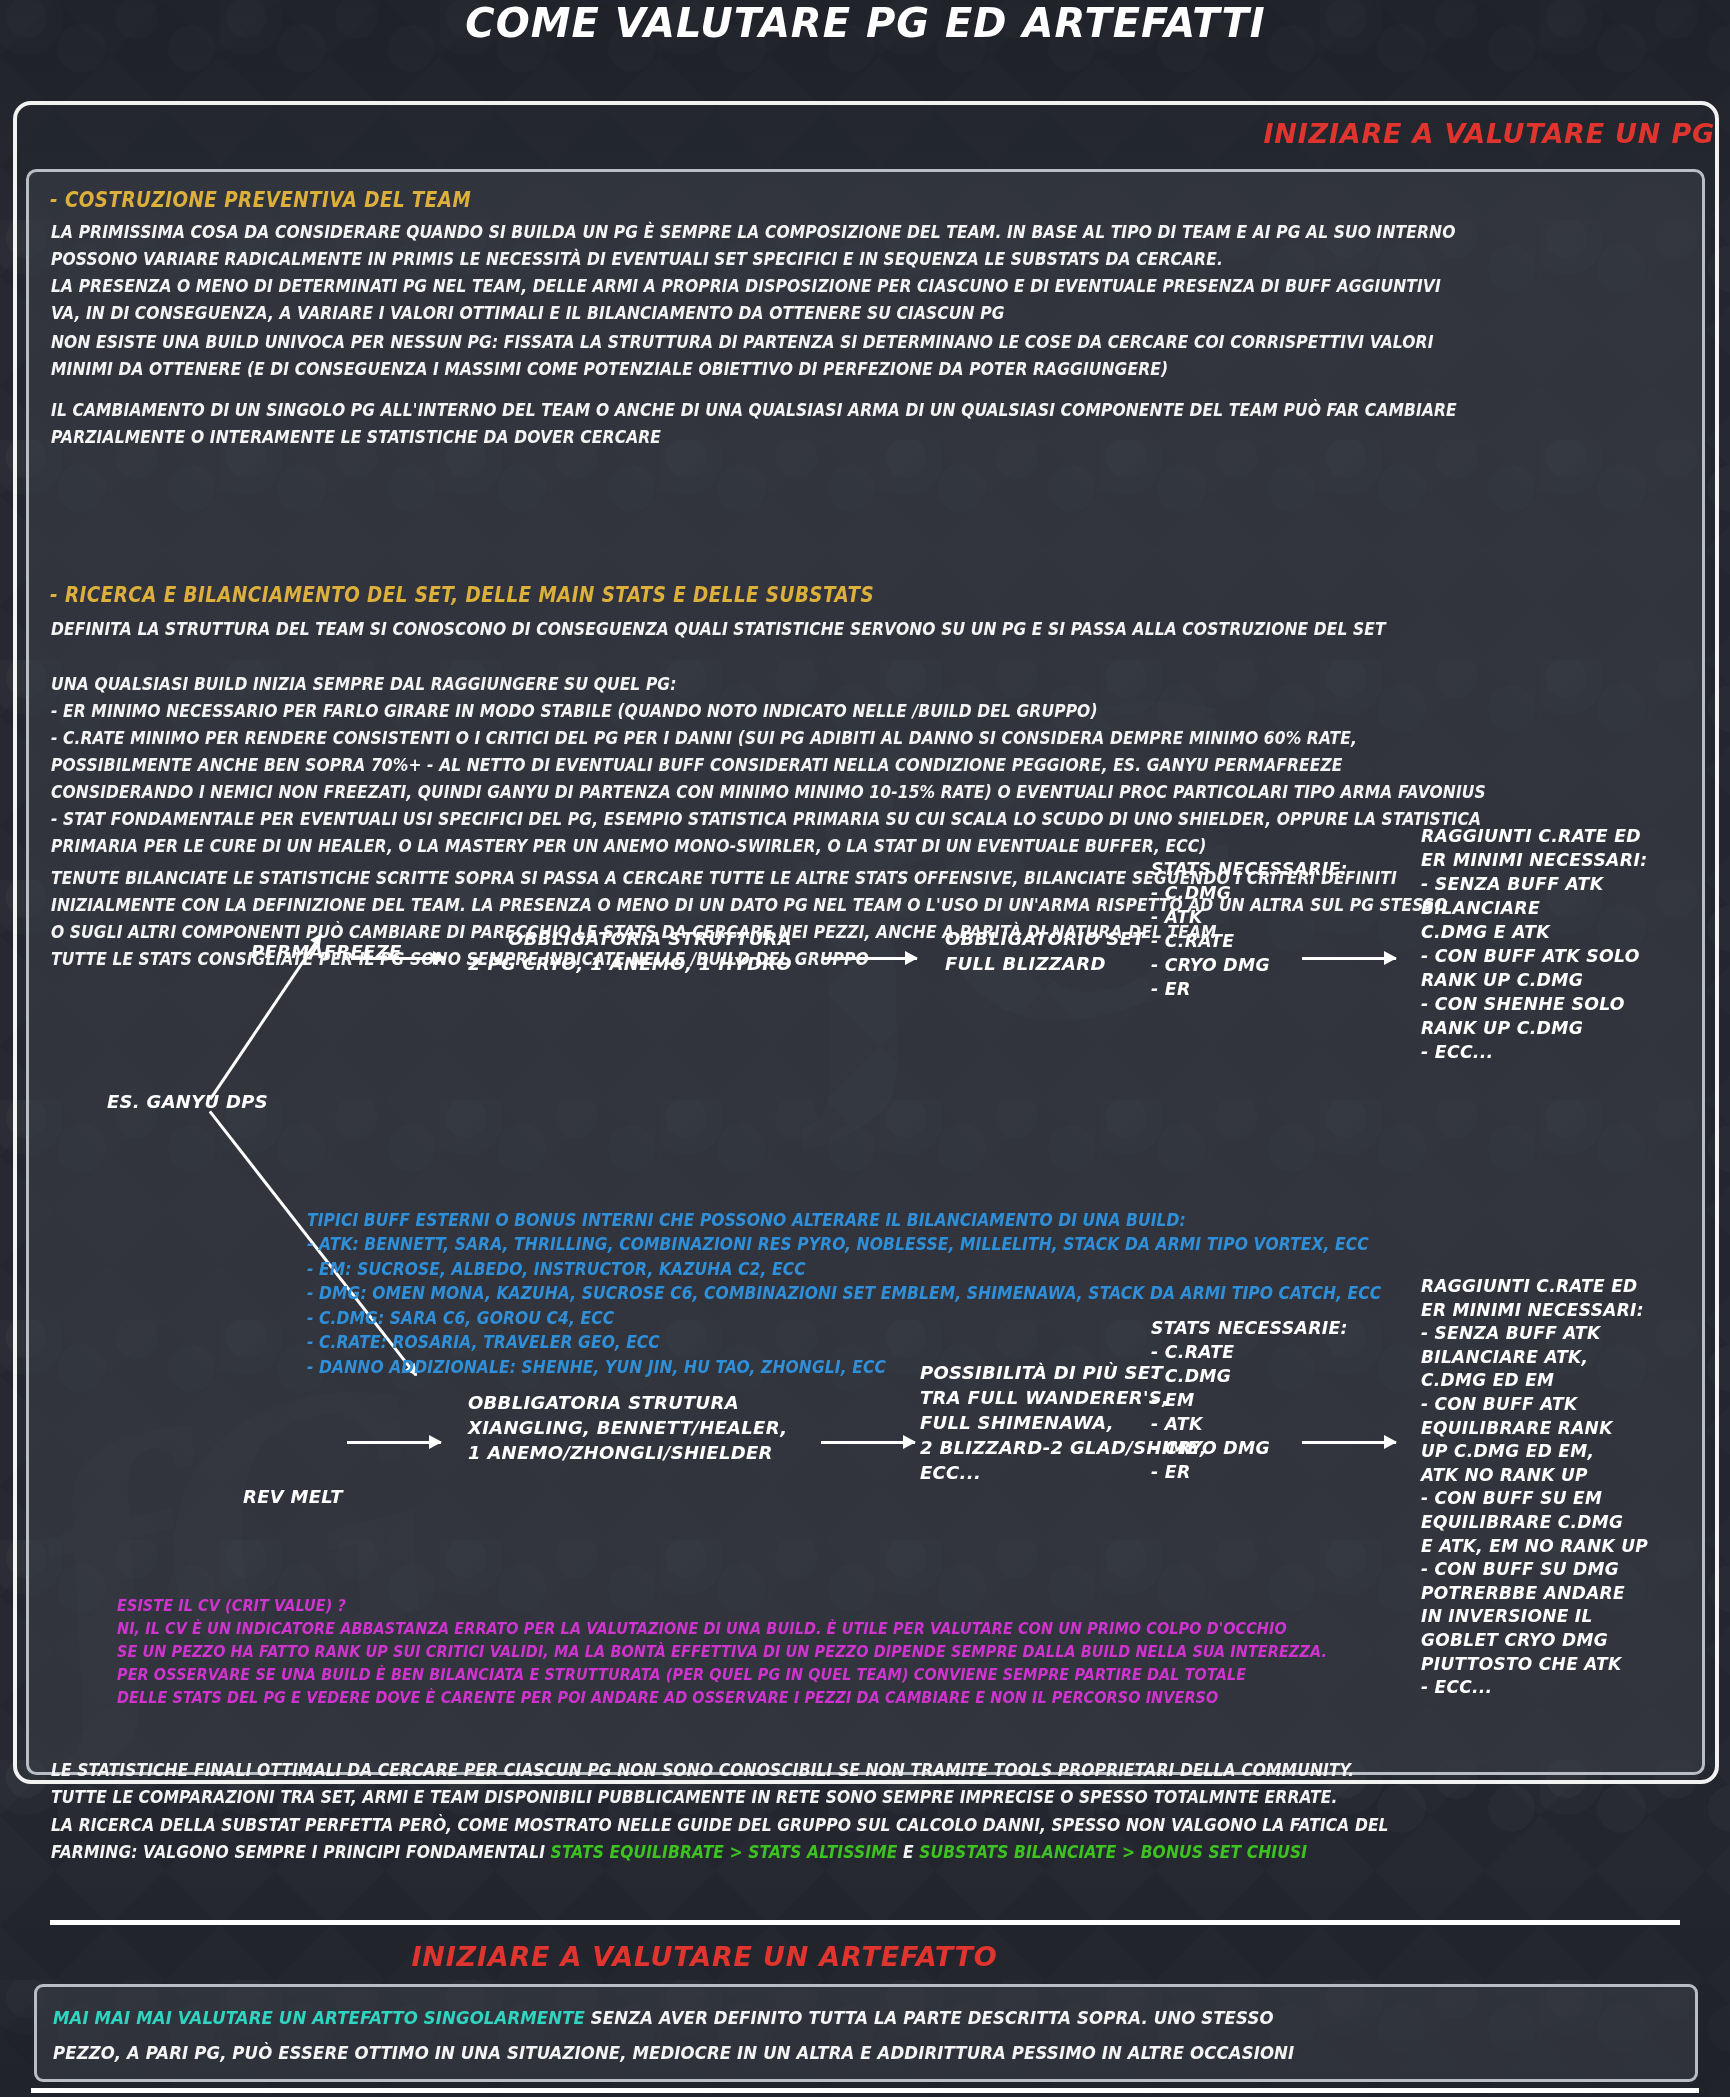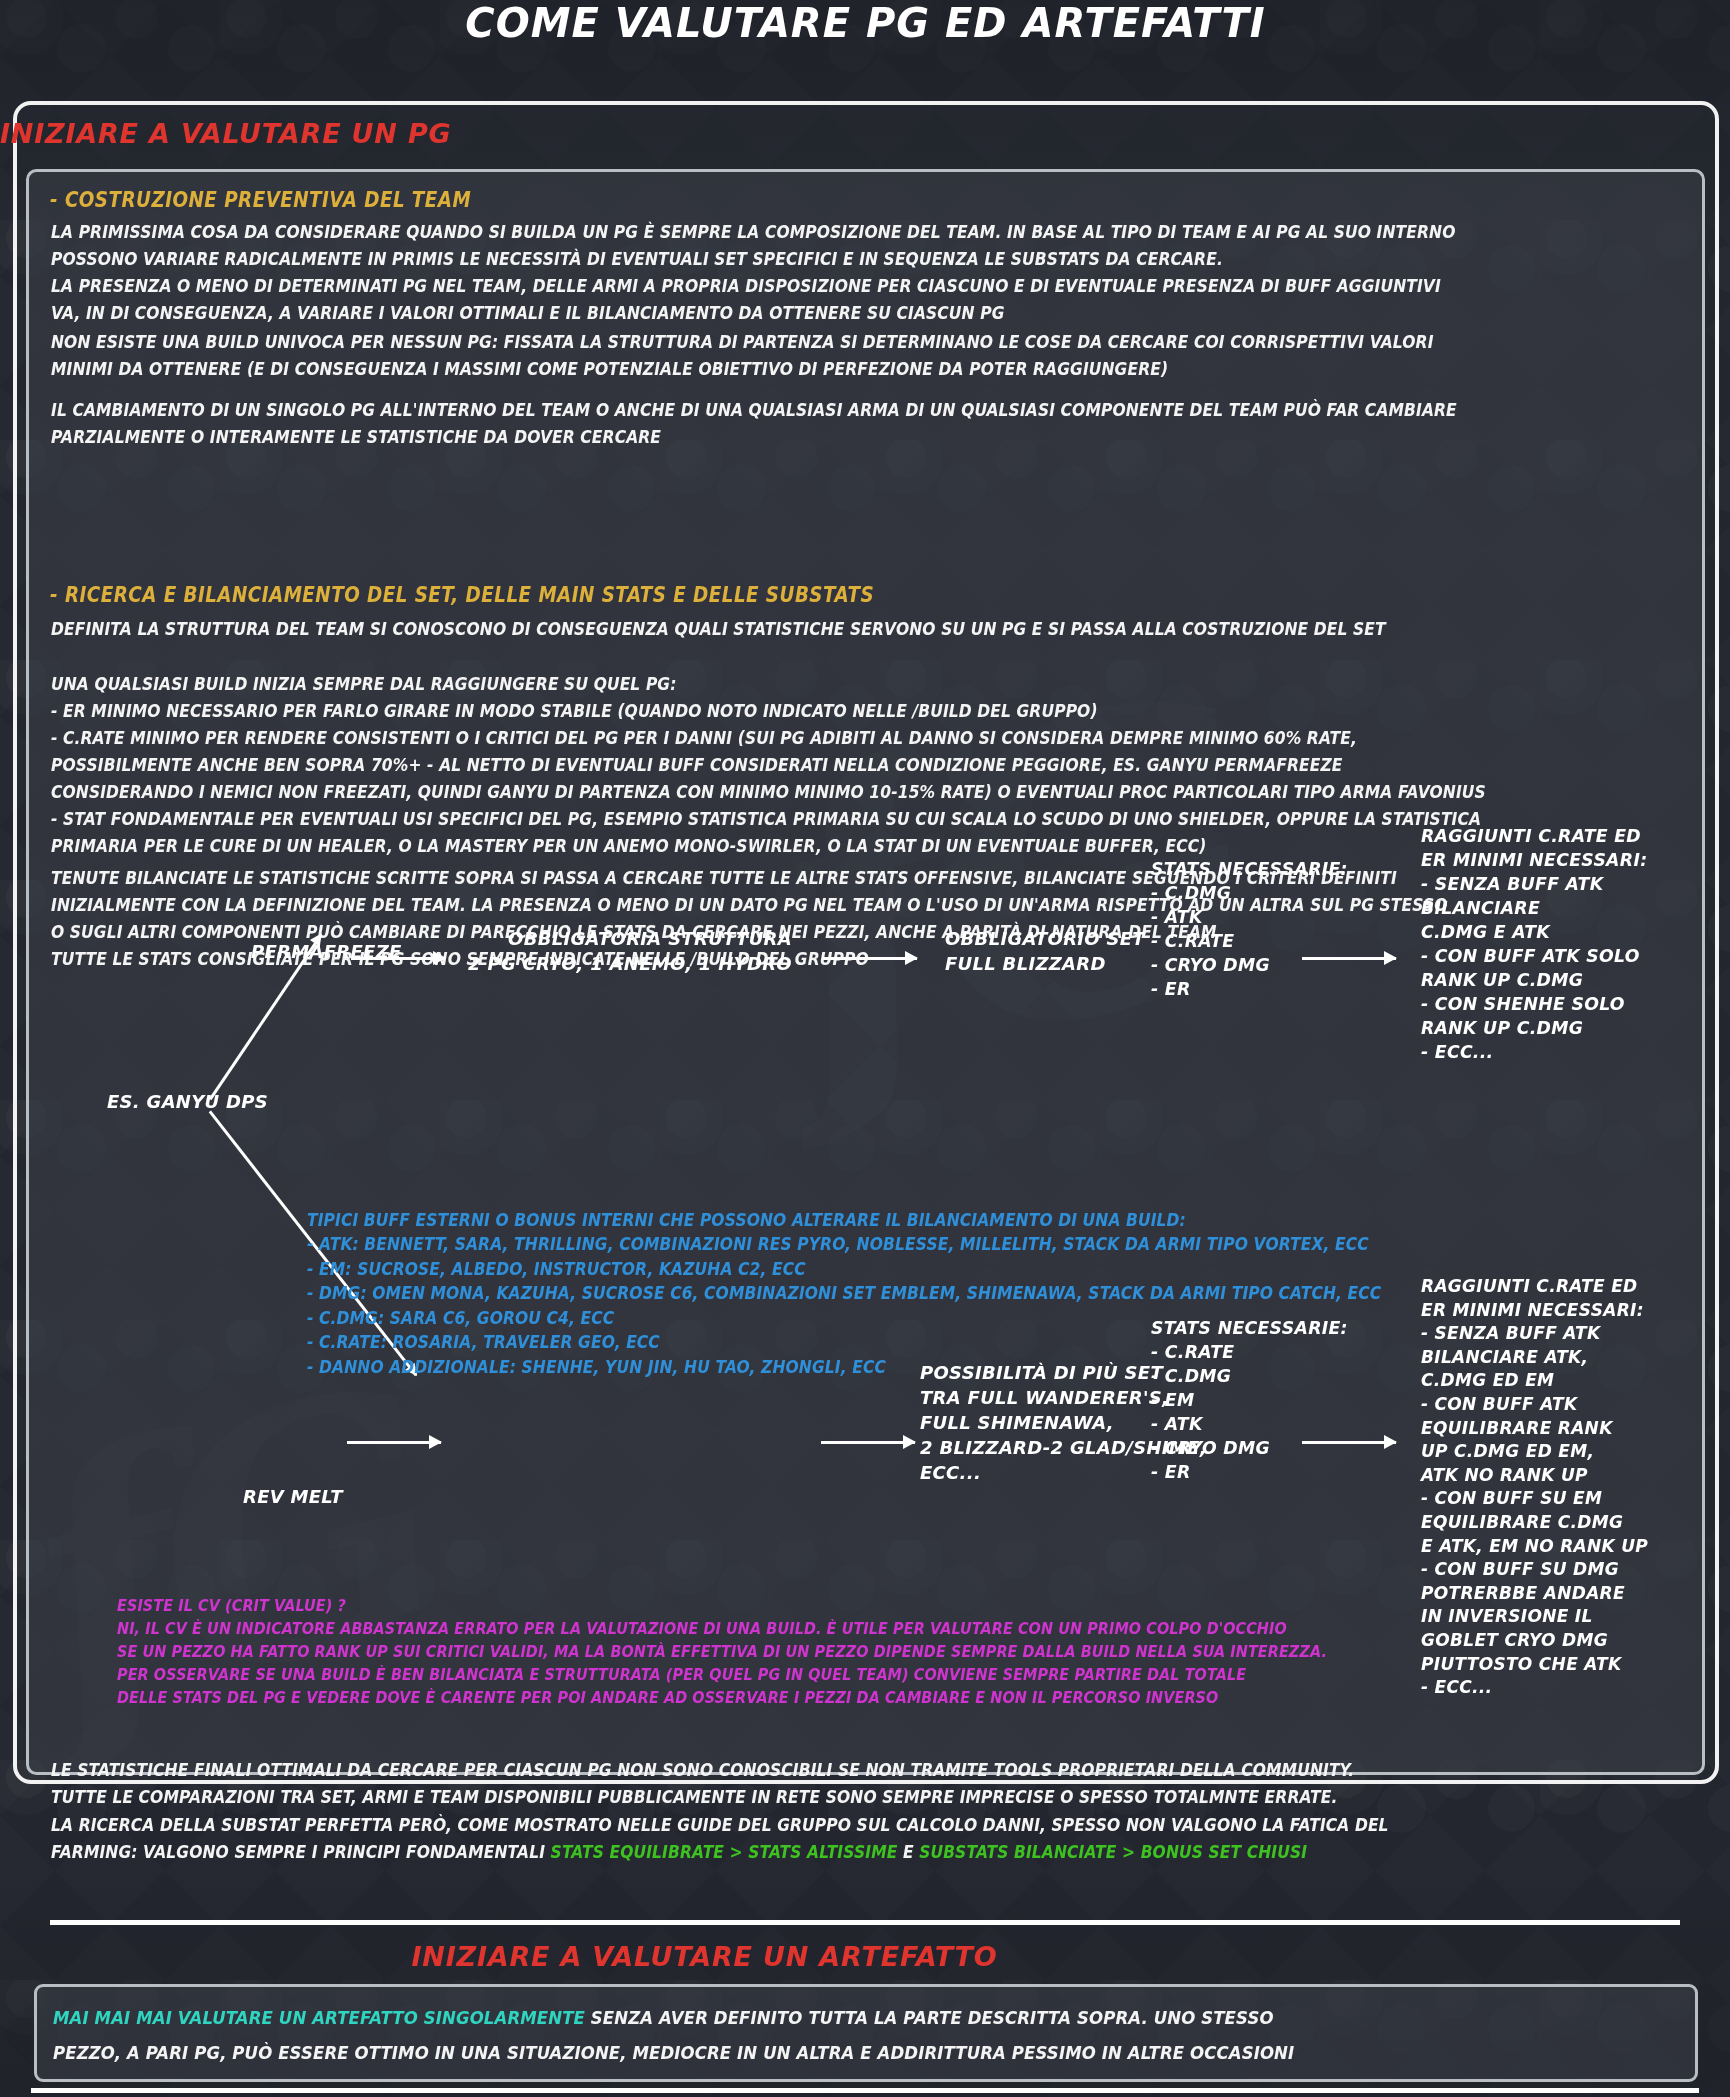--- a/index.html
+++ b/index.html
@@ -73,21 +73,21 @@
   #outer-panel{
     position:absolute;left:12.6px;top:101px;
     width:1706px;height:1683px;
     border:4.7px solid #f2f2f2;
     border-radius:18px;
     box-sizing:border-box;
     background:rgba(44,47,56,.16);
   }
   #section-title-pg{
     position:absolute;left:0;top:118px;width:1715px;
-    text-align:left;color:#e0352e;
+    text-align:right;color:#e0352e;
     font-size:27px;letter-spacing:0.8px;
     font-family:"DejaVu Sans", sans-serif;
     font-weight:700;font-style:italic;text-transform:uppercase;
   }
 
   
   #inner-card{
     position:absolute;left:26px;top:169px;
     width:1679px;height:1606px;
     border:3.7px solid #b9bdc4;
@@ -241,20 +241,23 @@
     <div class="txt blue" style="left:278px;top:1036px;width:1362px;line-height:24.6px;font-size:17.3px;">TIPICI BUFF ESTERNI O BONUS INTERNI CHE POSSONO ALTERARE IL BILANCIAMENTO DI UNA BUILD:</div>
     <div class="txt blue" style="left:278px;top:1060px;width:1362px;line-height:24.6px;font-size:17.3px;">- ATK: BENNETT, SARA, THRILLING, COMBINAZIONI RES PYRO, NOBLESSE, MILLELITH, STACK DA ARMI TIPO VORTEX, ECC
 - EM: SUCROSE, ALBEDO, INSTRUCTOR, KAZUHA C2, ECC
 - DMG: OMEN MONA, KAZUHA, SUCROSE C6, COMBINAZIONI SET EMBLEM, SHIMENAWA, STACK DA ARMI TIPO CATCH, ECC
 - C.DMG: SARA C6, GOROU C4, ECC
 - C.RATE: ROSARIA, TRAVELER GEO, ECC
 - DANNO ADDIZIONALE: SHENHE, YUN JIN, HU TAO, ZHONGLI, ECC</div>
 
     <div class="node" style="left:214px;top:1312px;">REV MELT</div>
     <div class="arrow" style="left:318px;top:1269px;width:94px;"></div>
+    <div class="node" style="left:439px;top:1218px;">OBBLIGATORIA STRUTURA
+XIANGLING, BENNETT/HEALER,
+1 ANEMO/ZHONGLI/SHIELDER</div>
     <div class="arrow" style="left:792px;top:1269px;width:94px;"></div>
     <div class="node" style="left:891px;top:1188px;">POSSIBILITÀ DI PIÙ SET
 TRA FULL WANDERER'S,
 FULL SHIMENAWA,
 2 BLIZZARD-2 GLAD/SHIME,
 ECC...</div>
     <div class="node small" style="left:1122px;top:1144px;">STATS NECESSARIE:
 - C.RATE
 - C.DMG
 - EM

